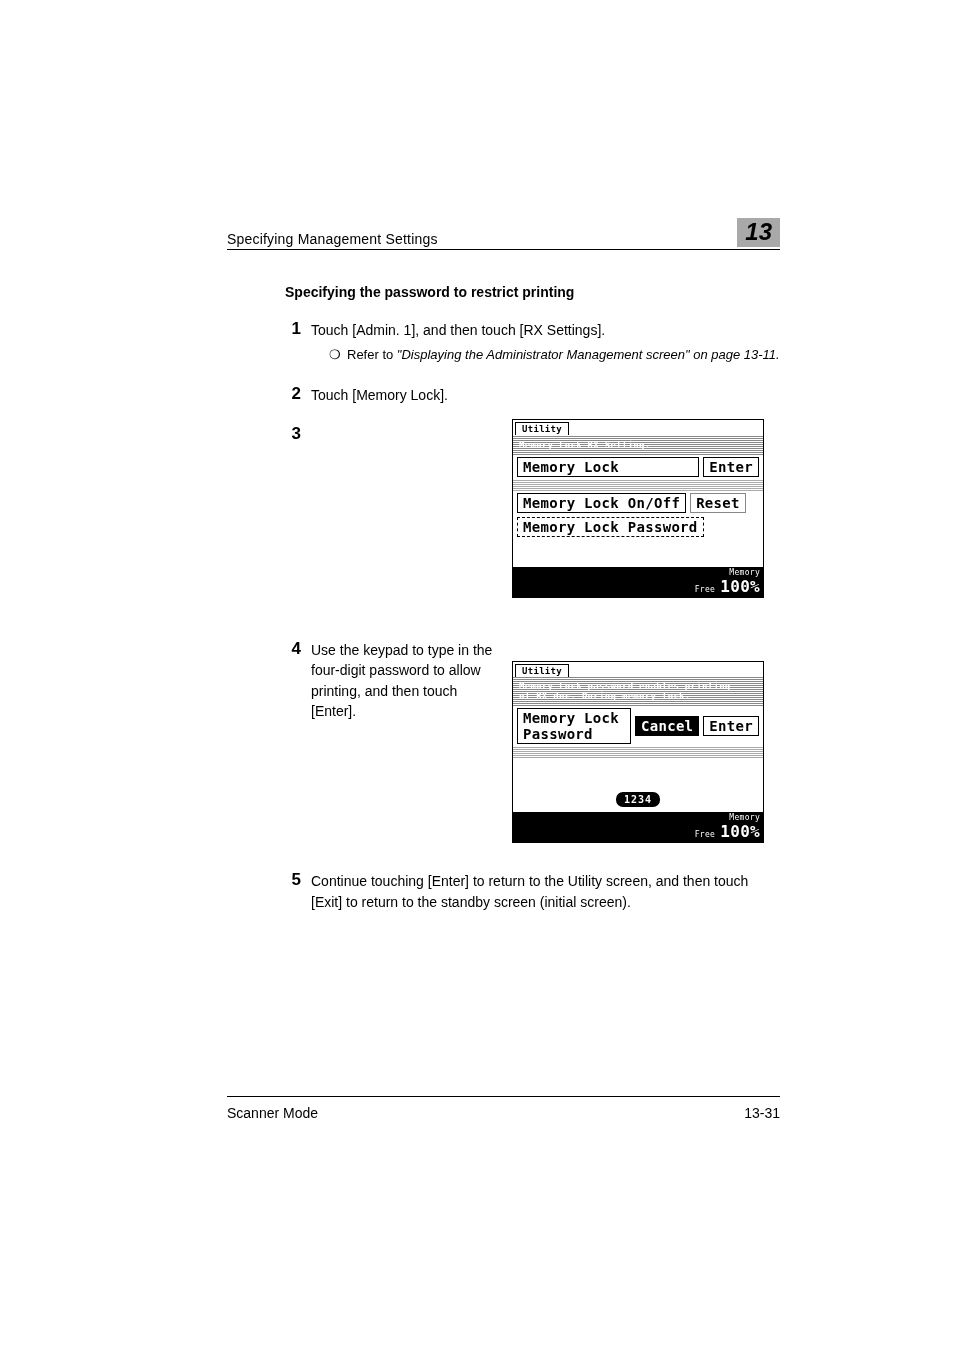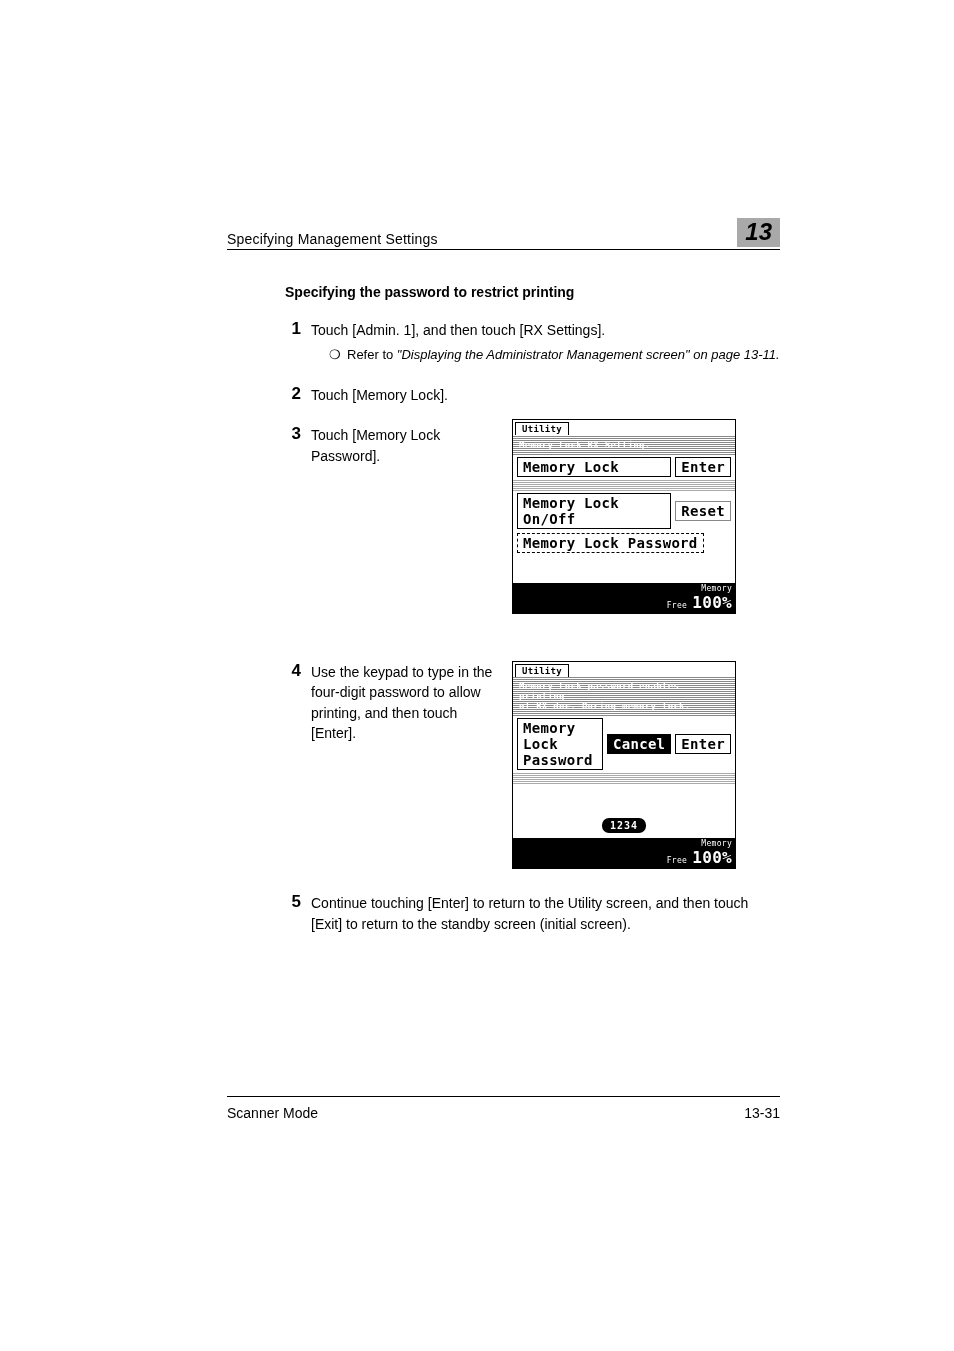--- a/index.html
+++ b/index.html
@@ -73,21 +73,21 @@
     }
     .sub-text { flex: 1; }
     .italic { font-style: italic; }
     .screenshots {
       position: absolute;
       right: 174px;
     }
     .shot1 { top: 419px; width: 268px; }
     .shot2 { top: 661px; width: 268px; }
     .device-screen {
-      width: 224px;
+      width: 252px;
       border: 1px solid #000;
       background: #fff;
       font-family: monospace;
       font-size: 10px;
       letter-spacing: 0.3px;
       position: relative;
     }
     .ds-tab {
       border: 1px solid #000;
       border-bottom: none;
@@ -187,21 +187,20 @@
     </div>
   </div>
 
   <div class="step">
     <div class="step-num">2</div>
     <div class="step-body">Touch [Memory Lock].</div>
   </div>
 
   <div class="step step-with-img">
     <div class="step-num">3</div>
-    <div class="step-body">Touch [Memory Lock Password].</div>
   </div>
 
   <div class="screenshots shot1">
     <div class="device-screen">
       <div class="ds-tab">Utility</div>
       <div class="ds-hatch"><span class="ds-hatch-text">Memory Lock RX Setting.</span></div>
       <div class="ds-row">
         <div class="ds-chip ds-chip-wide">Memory Lock</div>
         <div class="ds-chip">Enter</div>
       </div>

